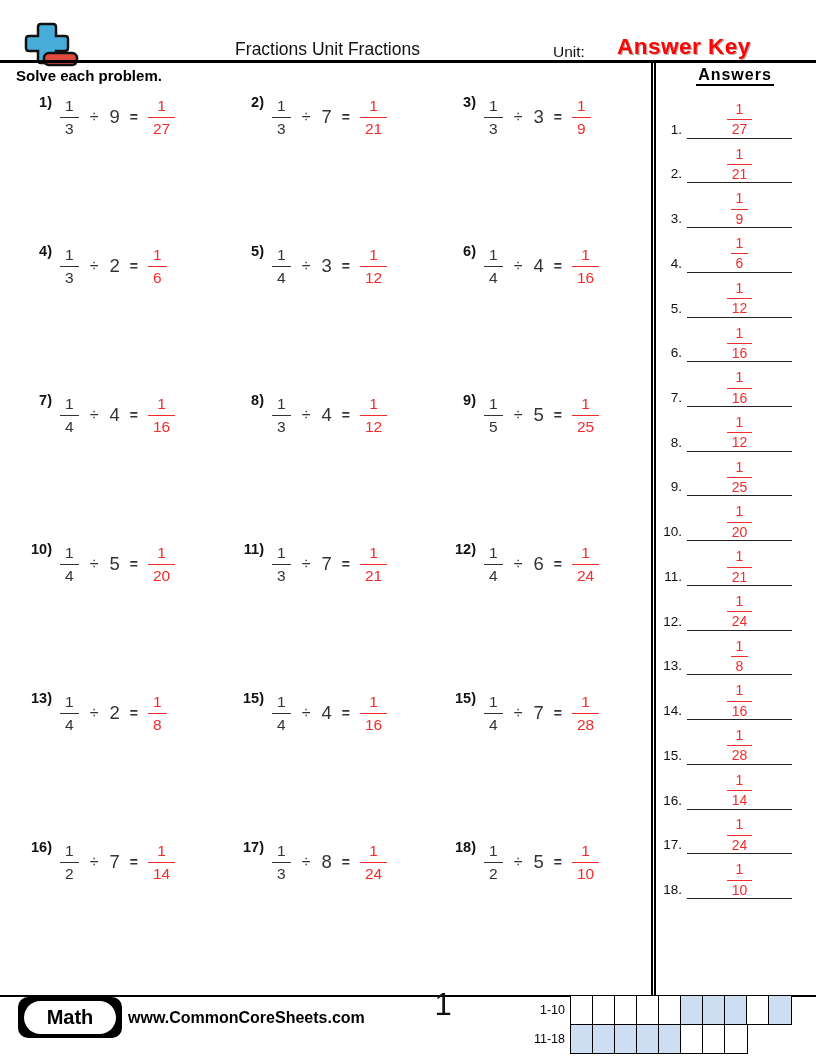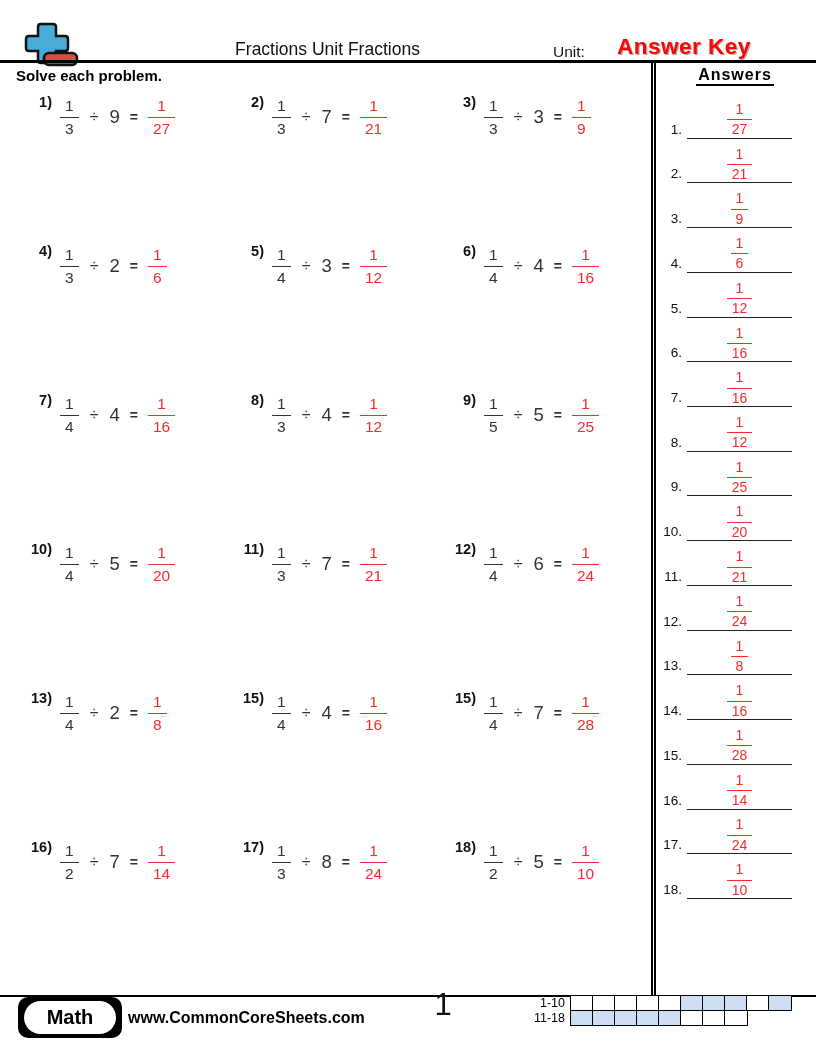--- a/index.html
+++ b/index.html
@@ -52,21 +52,21 @@
   .footer-line { position:absolute; left:0; right:0; top:995px; height:2px; background:#000; }
   .math-badge { position:absolute; left:18px; top:997px; width:104px; height:41px;
                 background:#000; border-radius:10px; }
   .math-badge-pill { position:absolute; inset:4px 6px; background:#fff; border-radius:999px;
                      display:flex; align-items:center; justify-content:center;
                      font-size:20px; font-weight:bold; color:#000; }
   .website { position:absolute; left:128px; top:1009px; font-size:16px; color:#000000;font-weight:bold; }
   .page-number { position:absolute; left:420px; top:987px; width:46px; text-align:center;
                  font-size:31px; color:#111; }
   .score-table { position:absolute; left:527px; top:995px; }
-  .score-row { display:flex; height:16px; }
+  .score-row { display:flex; height:30px; }
   .score-row + .score-row { margin-top:-1.5px;text-align:right; }
   .score-label { width:38px; margin-right:5px; font-size:12.5px;
                  display:flex; align-items:center; justify-content:flex-end; }
   .score-cells { display:flex; }
   .score-cell { width:23.5px; border:1.5px solid #000; margin-left:-1.5px; background:#fff;
                 display:flex; align-items:center; justify-content:center; font-size:13.5px; }
   .score-cell:first-child { margin-left:0; }
   .score-cell.hl { background:var(--table-highlight,#cdddf2); }
 </style>
 </head>

